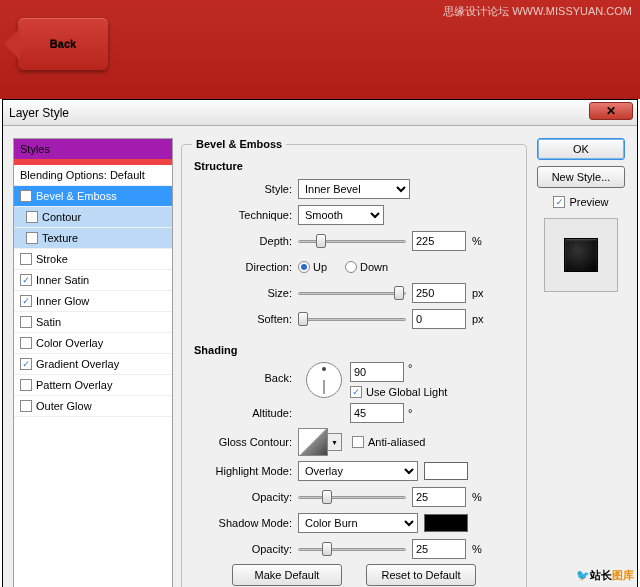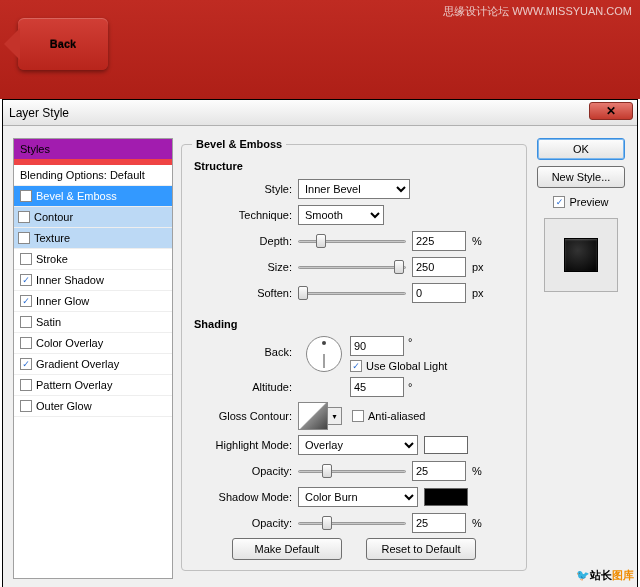--- a/index.html
+++ b/index.html
@@ -9,21 +9,21 @@
 .back-btn::before{content:"";position:absolute;left:-14px;top:10px;width:0;height:0;border-top:16px solid transparent;border-bottom:16px solid transparent;border-right:16px solid #c4332a}
 .watermark{position:absolute;right:8px;top:4px;color:#eac8c6;font-size:11px}
 .dlg{position:absolute;left:2px;top:99px;width:636px;border:1px solid #000;background:#f0f0f0}
 .titlebar{height:26px;background:linear-gradient(#fdfdfd,#e4e4e4);border-bottom:1px solid #b0b0b0;display:flex;align-items:center;padding:0 6px;position:relative}
 .titlebar span{font-size:12px}
 .closebtn{position:absolute;right:4px;top:2px;width:44px;height:18px;background:linear-gradient(#e67a70,#c33a2e);border:1px solid #8a2c24;border-radius:3px;display:flex;align-items:center;justify-content:center;color:#fff;font-weight:bold;font-size:11px}
 .body{display:flex;padding:12px 10px 10px 10px;gap:8px}
 .styles-panel{width:160px;border:1px solid #a0a0a0;background:#fff}
 .sp-head{padding:4px 6px;border-bottom:6px solid #ef4444;background:#a21caf}
 .sp-row{display:flex;align-items:center;padding:4px 6px;border-bottom:1px solid #eee;gap:4px}
-.sp-row.indent{padding-left:4px}
+.sp-row.indent{padding-left:12px}
 .sp-row.sel{background:#3399ff;color:#fff}
 .sp-row.sel *{color:#fff}
 .sp-row.hl{background:#bcd9f5}
 .cb{width:12px;height:12px;border:1px solid #888;background:#fff;display:inline-flex;align-items:center;justify-content:center;font-size:9px;color:#2a6cd0}
 .mid{flex:1}
 fieldset{border:1px solid #c0c0c0;border-radius:4px;padding:8px 10px 10px 10px;margin-bottom:8px}
 legend{padding:0 4px;font-weight:bold}
 .sub-legend{font-weight:bold;margin:2px 0 6px 2px}
 .frow{display:flex;align-items:center;margin:4px 16px;min-height:22px}
 .flabel{width:90px;text-align:right;padding-right:6px}
@@ -87,21 +87,21 @@
           <div class="sp-row indent hl">
             <span class="cb"></span>
             <span>Texture</span>
           </div>
           <div class="sp-row">
             <span class="cb"></span>
             <span>Stroke</span>
           </div>
           <div class="sp-row">
             <span class="cb">✓</span>
-            <span>Inner Shadow</span>
+            <span>Inner Satin</span>
           </div>
           <div class="sp-row">
             <span class="cb">✓</span>
             <span>Inner Glow</span>
           </div>
           <div class="sp-row">
             <span class="cb"></span>
             <span>Satin</span>
           </div>
           <div class="sp-row">
@@ -137,20 +137,28 @@
           <select style="width:86px"><option>Smooth</option></select>
         </div>
         <div class="frow">
           <div class="flabel">Depth:</div>
           <div class="slider">
               <div class="track"></div>
               <div class="thumb" style="left:18px"></div>
             </div>
           <input class="txtin" value="225" style="">
           <span style="margin-left:6px">%</span>
+        </div>
+        <div class="frow">
+          <div class="flabel">Direction:</div>
+          <span class="radio on"></span>
+            <span>Up</span>
+          <span style="width:18px"></span>
+          <span class="radio"></span>
+            <span>Down</span>
         </div>
         <div class="frow">
           <div class="flabel">Size:</div>
           <div class="slider">
               <div class="track"></div>
               <div class="thumb" style="left:96px"></div>
             </div>
           <input class="txtin" value="250" style="">
           <span style="margin-left:6px">px</span>
         </div>

